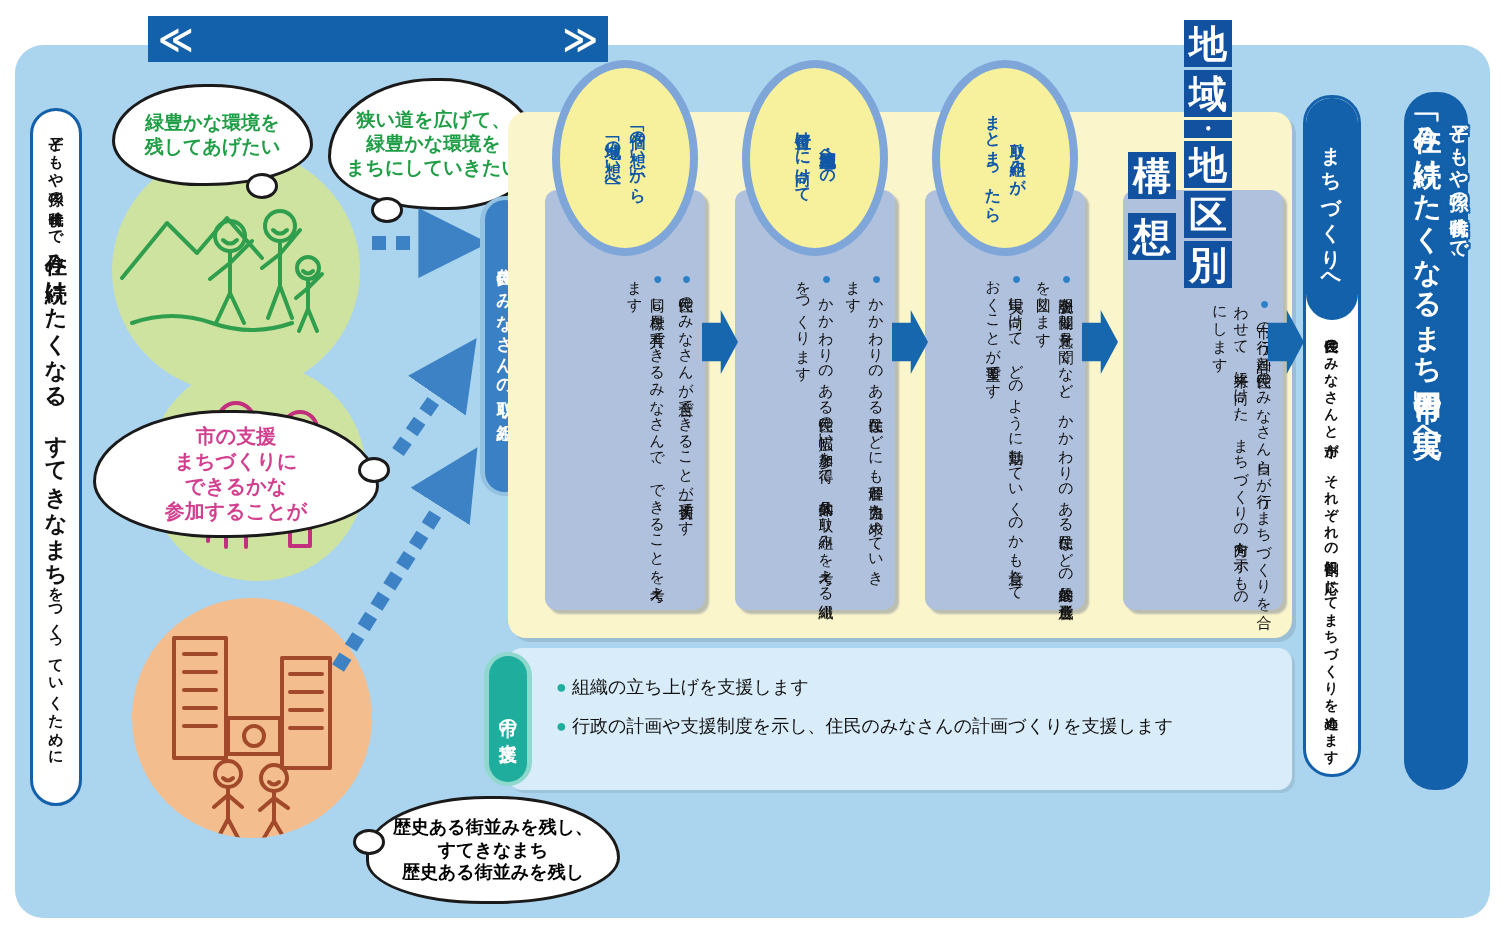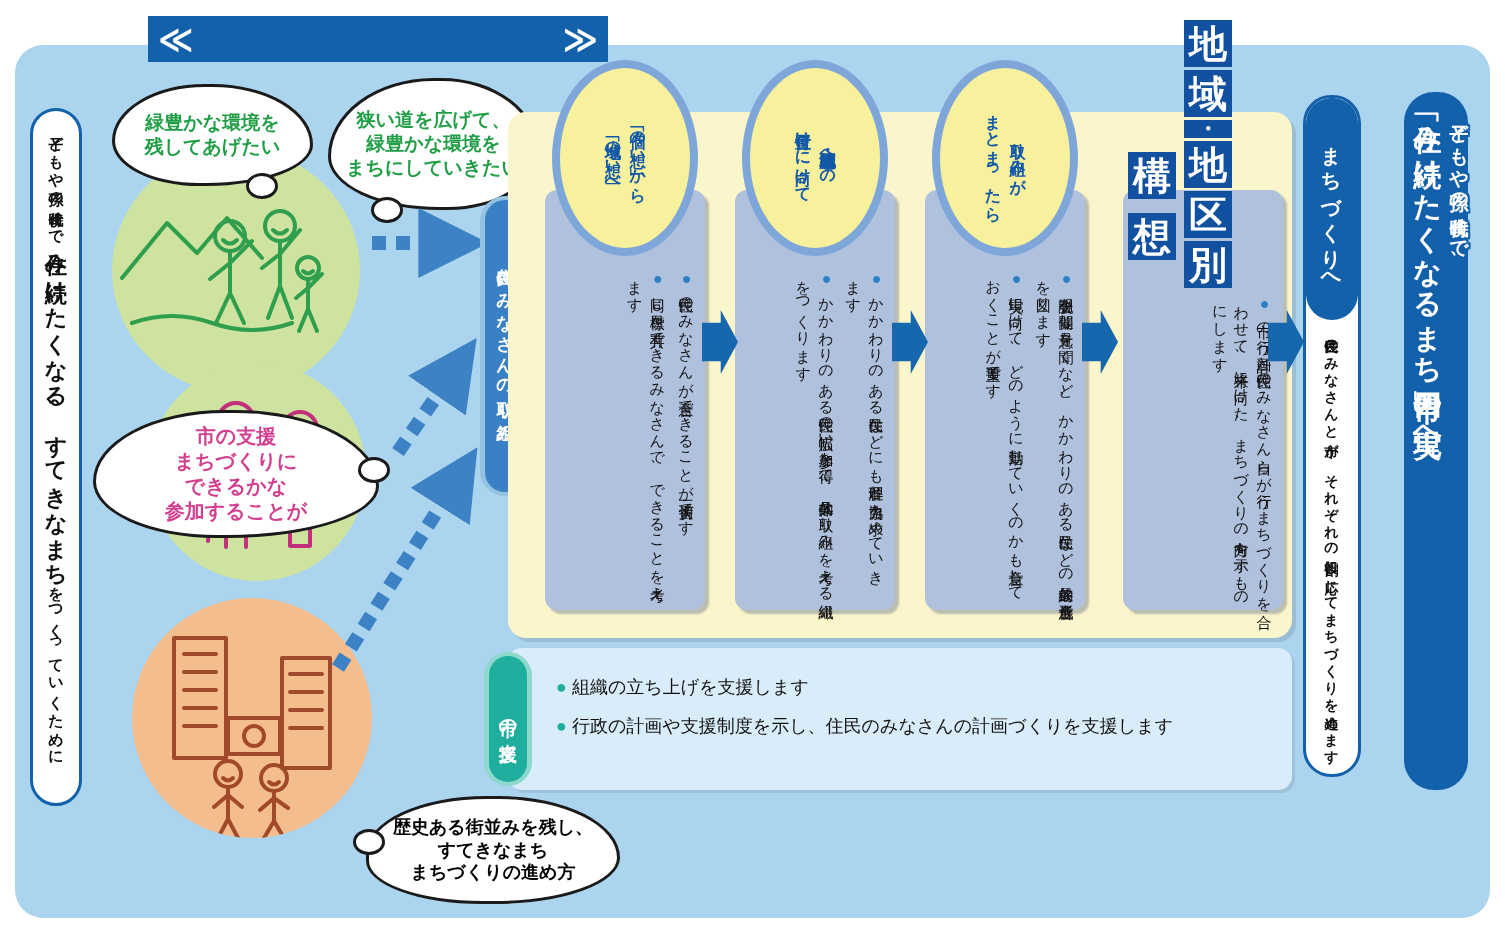--- a/index.html
+++ b/index.html
@@ -184,21 +184,21 @@
   </div>
   <div class="bubble b3">
     <span>市の支援</span>
     <span>まちづくりに</span>
     <span>できるかな</span>
     <span>参加することが</span>
   </div>
   <div class="bubble b4">
     <span>歴史ある街並みを残し、</span>
     <span>すてきなまち</span>
-    <span>まちづくりの進め方</span>
+    <span>歴史ある街並みを残し</span>
   </div>
 
   <svg class="overlay" width="1505" height="933">
     <defs>
       <marker id="ah" markerWidth="5" markerHeight="5" refX="2.4" refY="2.5" orient="auto">
         <path d="M0,0 L5,2.5 L0,5 z" fill="#3c82c4"></path>
       </marker>
     </defs>
     <line x1="372" y1="243" x2="452" y2="243" stroke="#3c82c4" stroke-width="14" stroke-dasharray="14 10" marker-end="url(#ah)"></line>
     <line x1="398" y1="452" x2="456" y2="368" stroke="#3c82c4" stroke-width="14" stroke-dasharray="14 10" marker-end="url(#ah)"></line>

